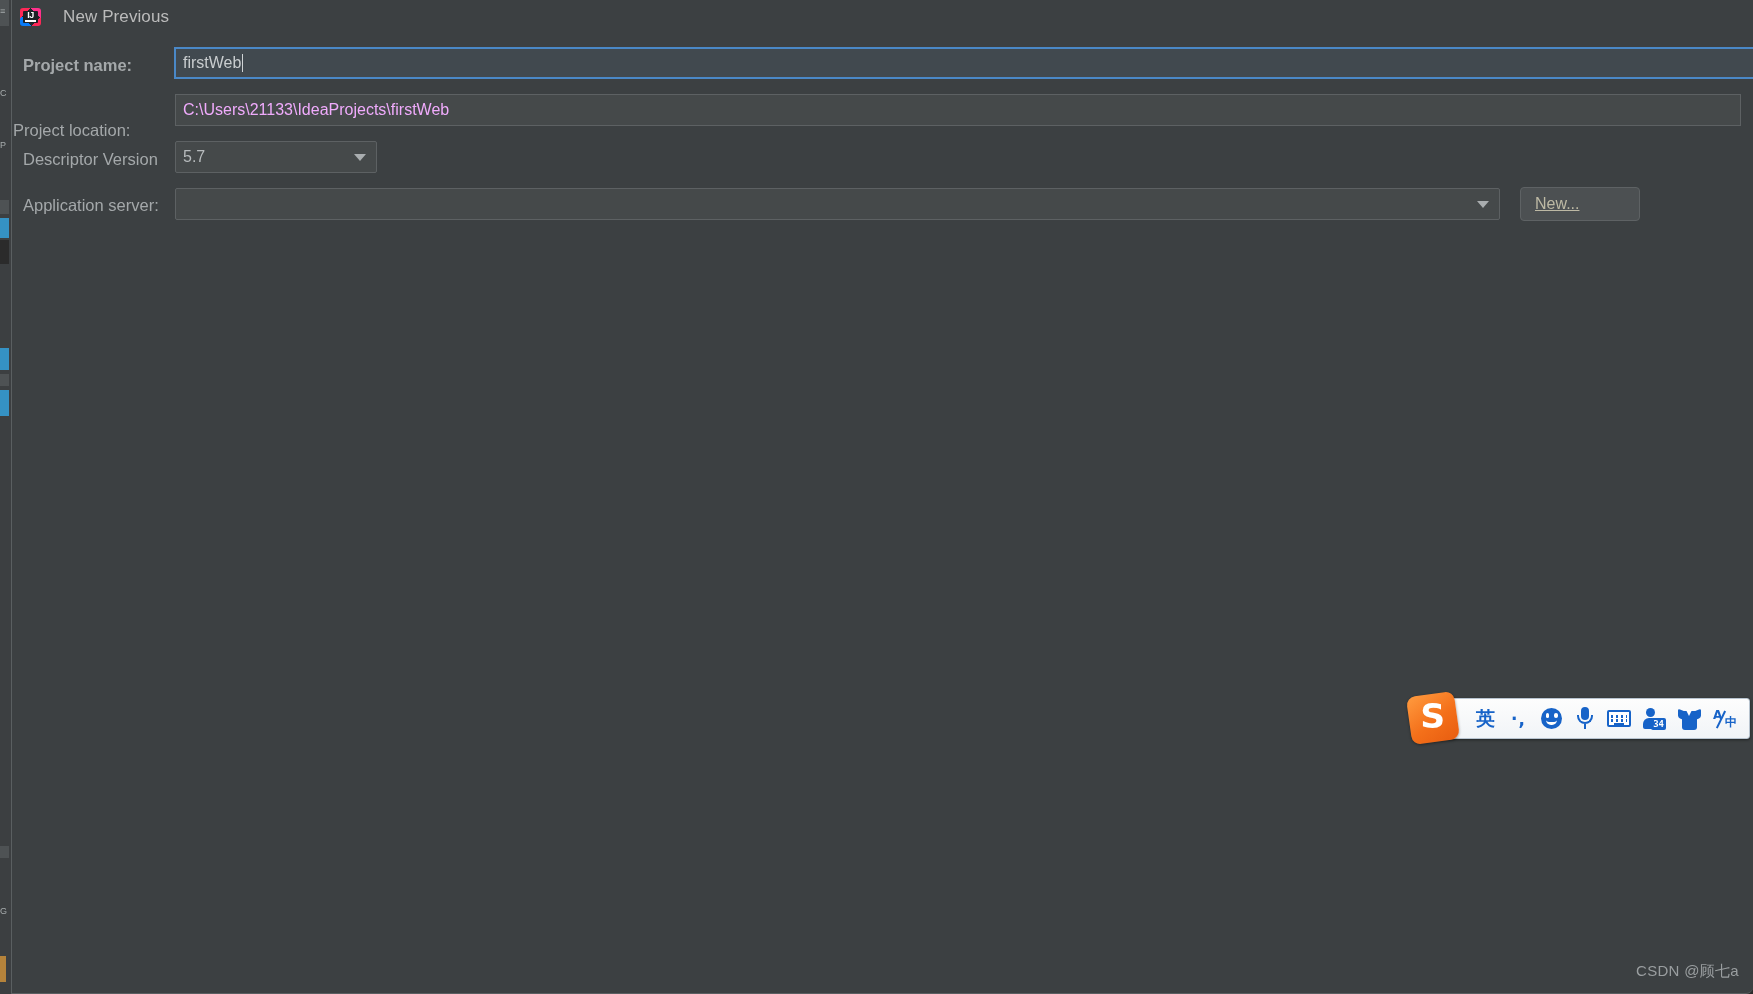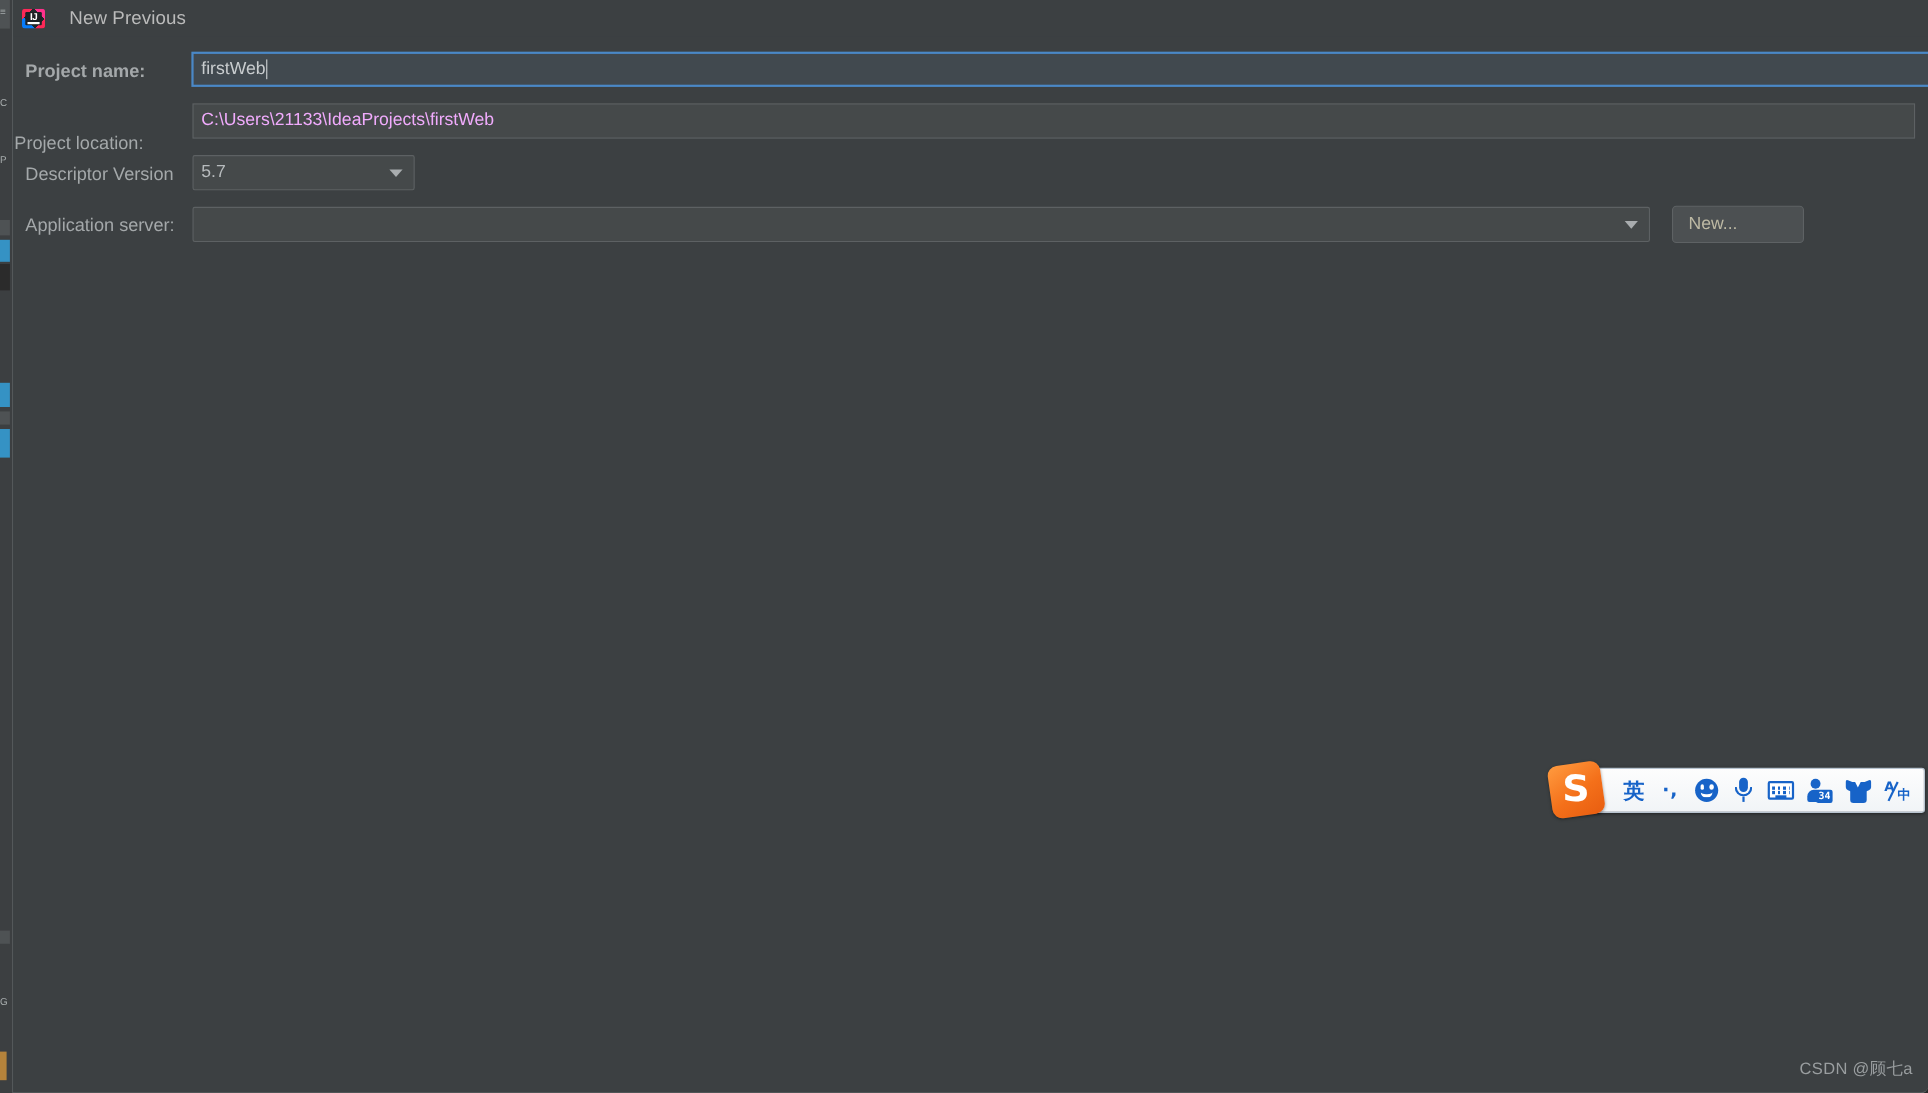--- a/index.html
+++ b/index.html
@@ -133,20 +133,21 @@
   }
 
   .btn {
     position: absolute; height: 34px;
     background: #4c5052;
     border: 1px solid #5e6264;
     border-radius: 4px;
     color: #bdb9a4; font-size: 16px;
     display: flex; align-items: center; justify-content: center;
     white-space: nowrap;
+    text-decoration: underline;
   }
 
   
   #button-bar {
     position: absolute; left: 0; bottom: 0; width: 100%; height: 66px;
     background: #3c4042;
   }
   #button-bar .bar-sep {
     position: absolute; left: 0; top: 0; width: 100%; height: 1px;
     background: #3c4042;

